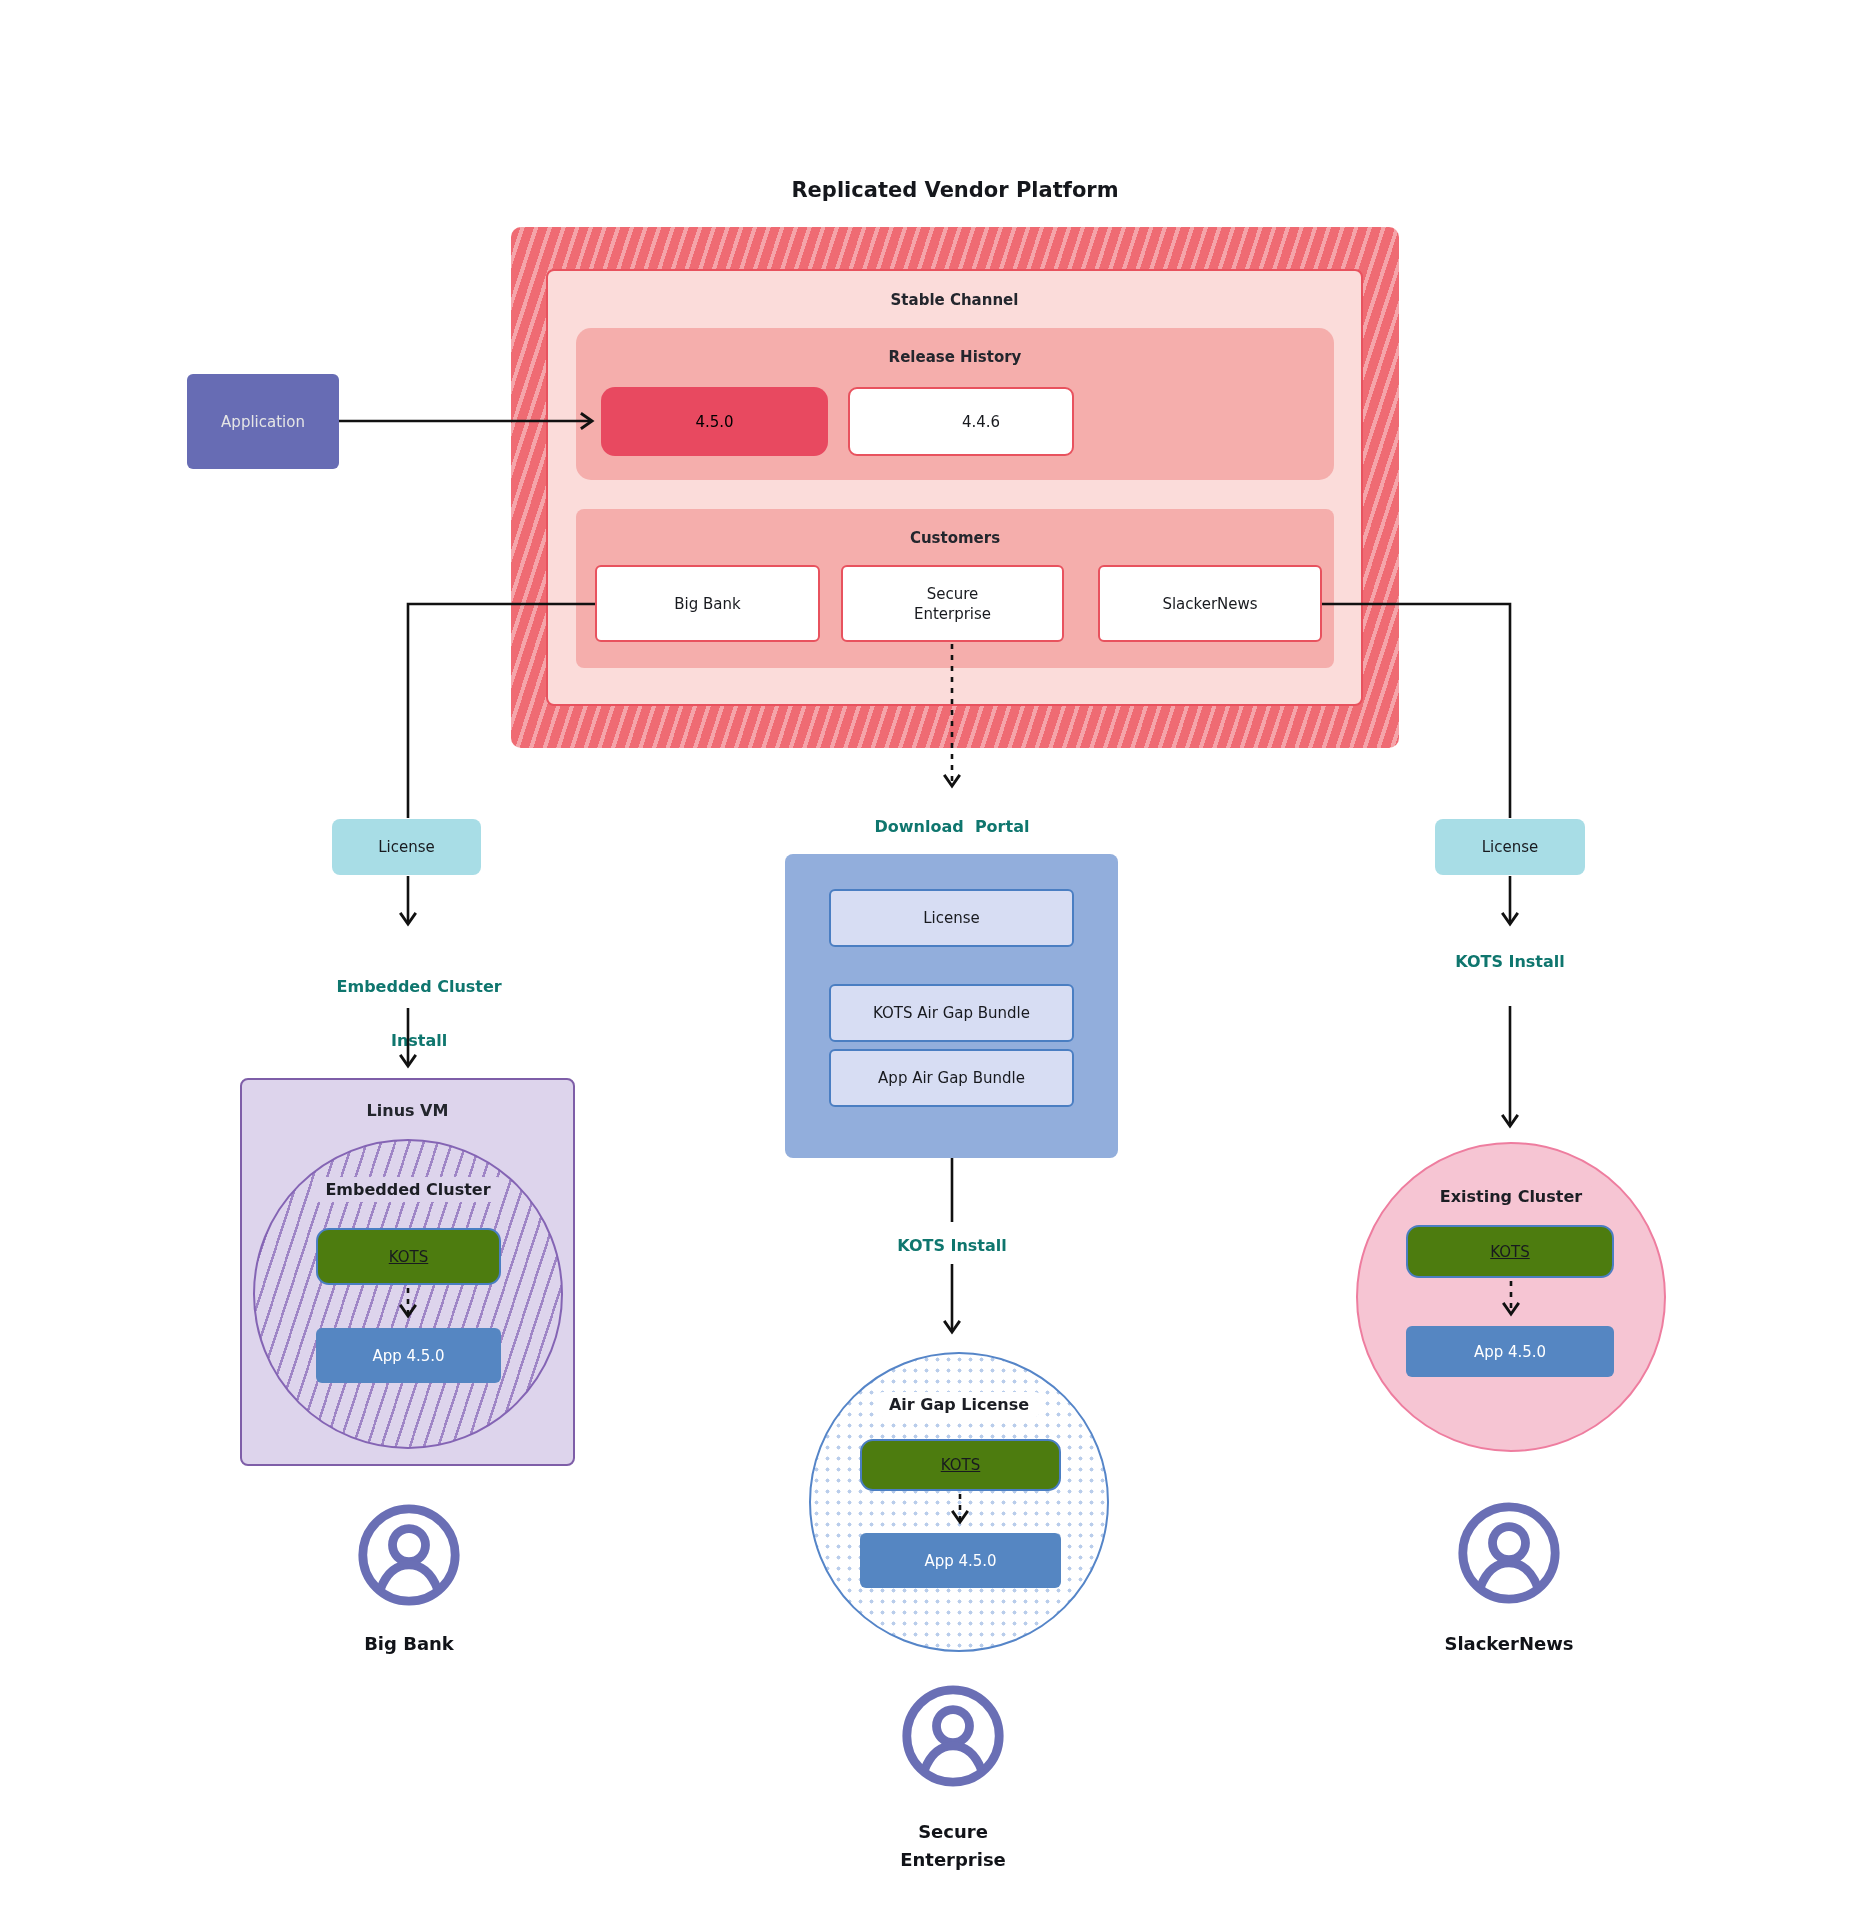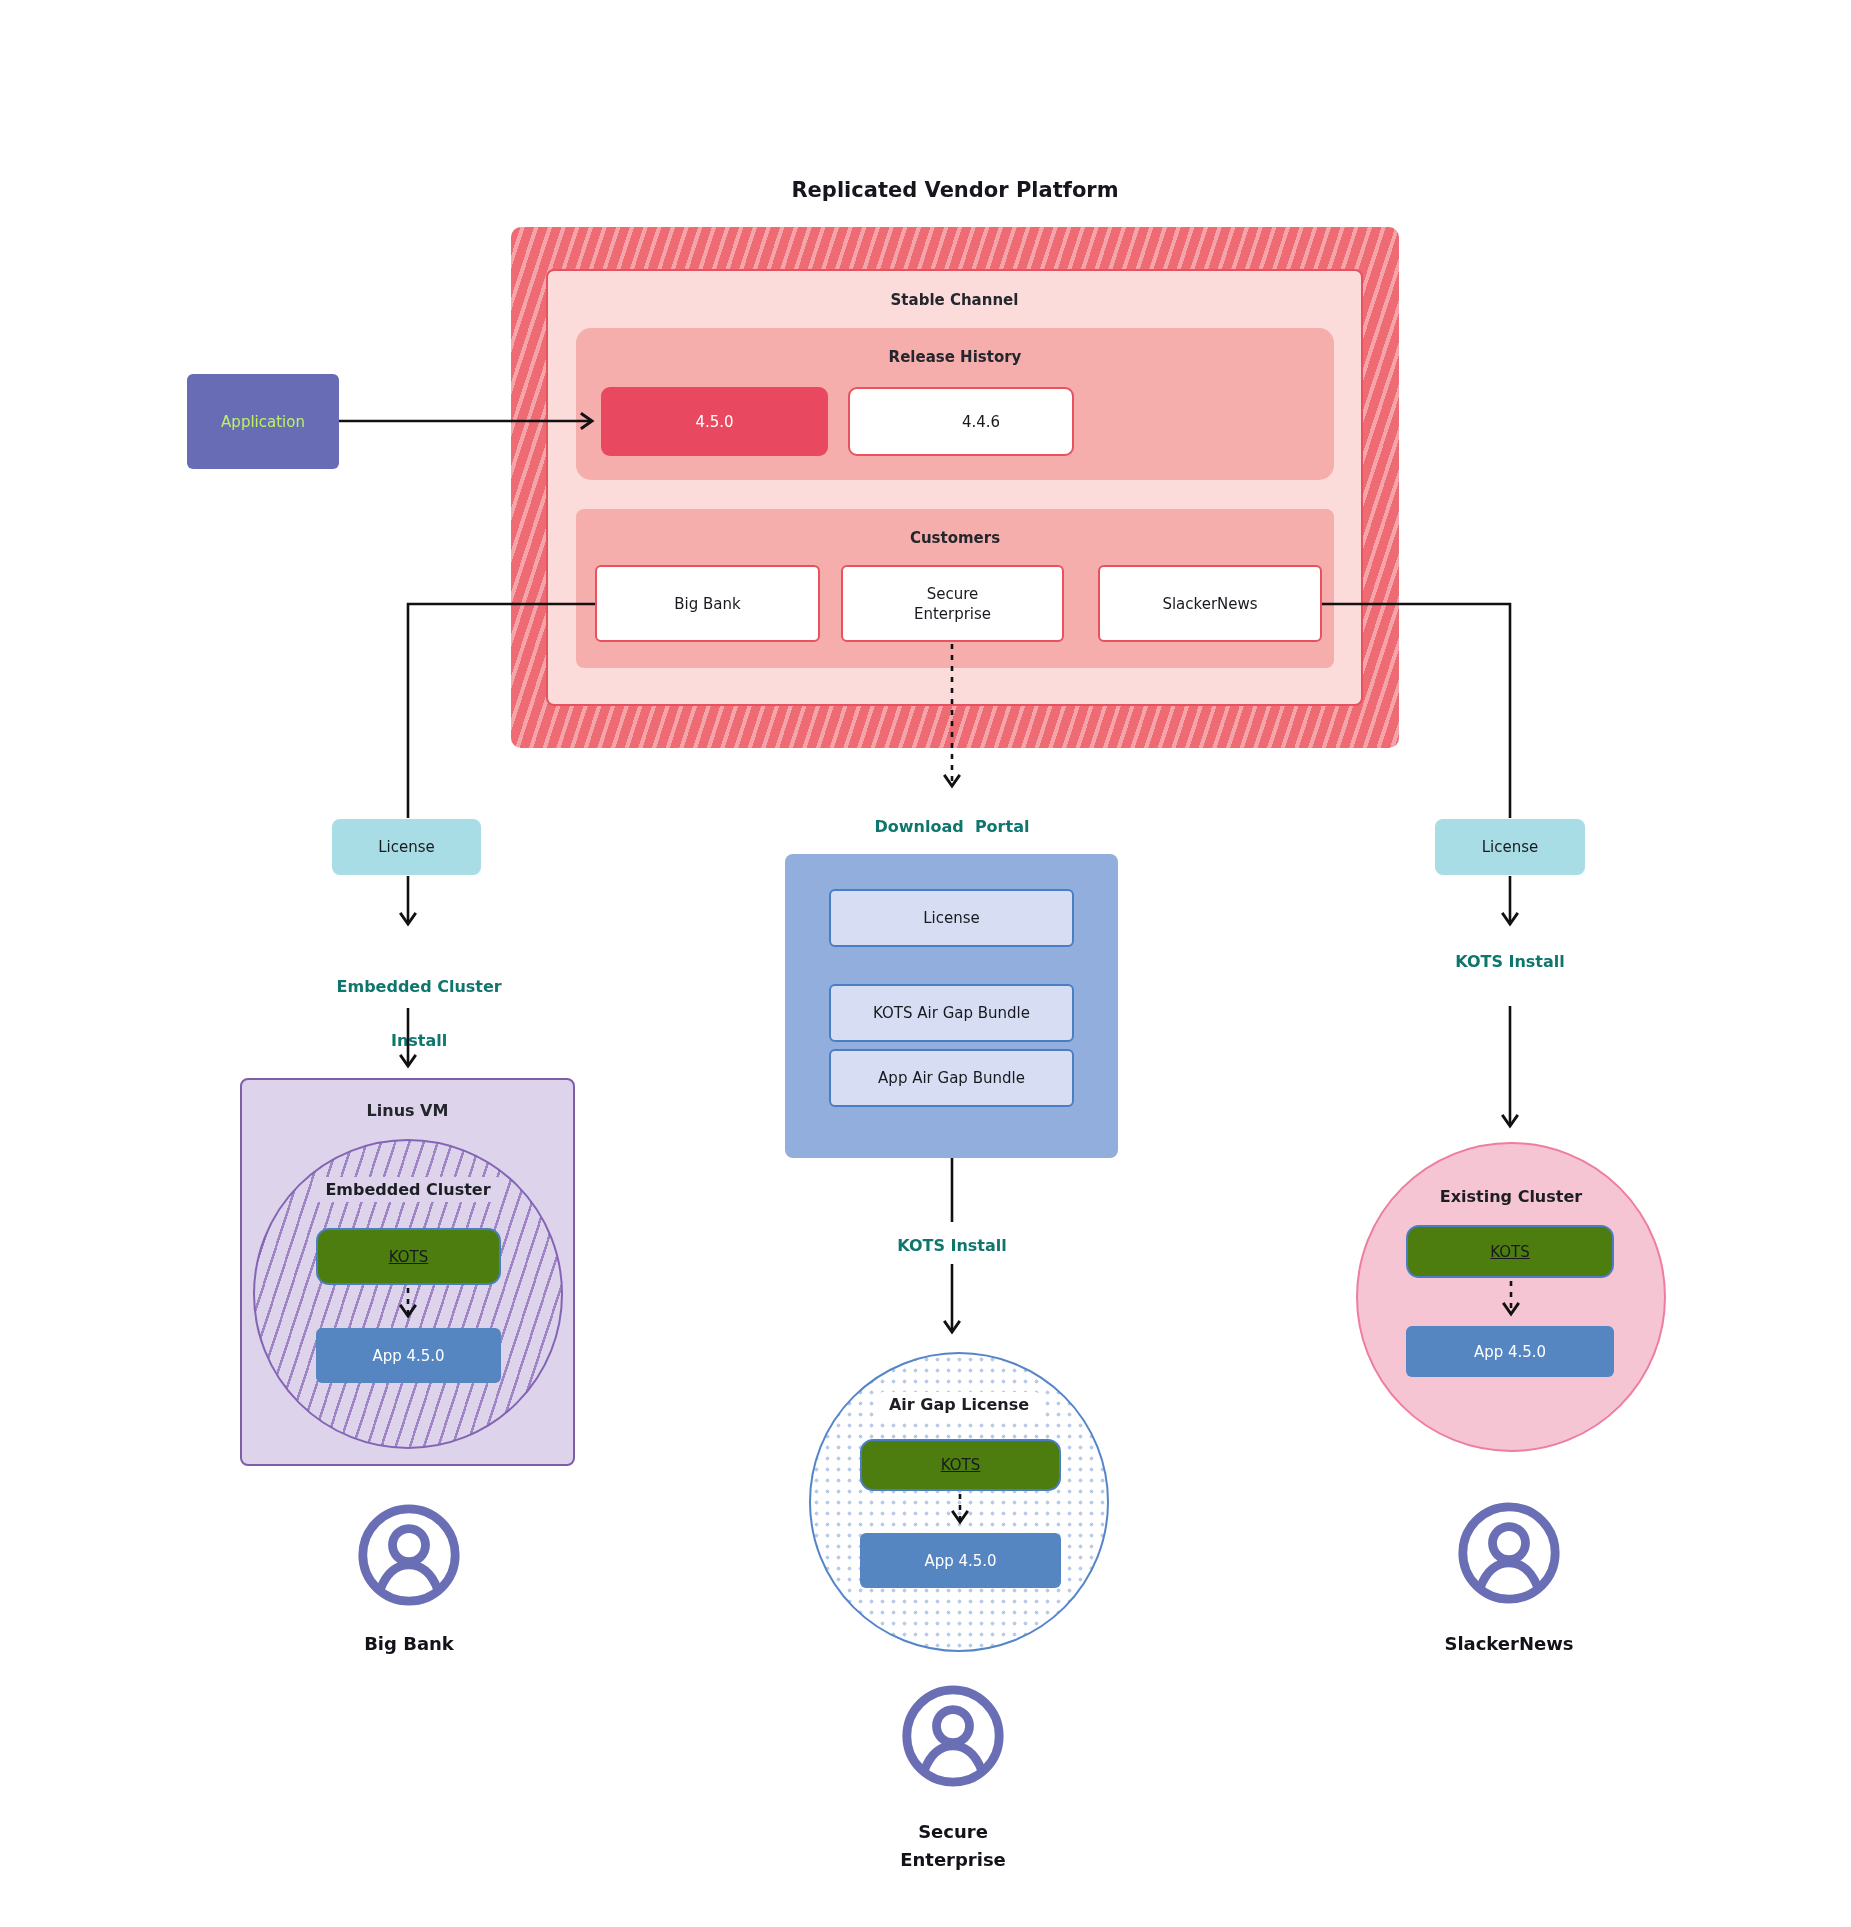--- a/index.html
+++ b/index.html
@@ -15,25 +15,25 @@
   .platform-outer {
     border-radius:10px;
     background:repeating-linear-gradient(108deg,#ef6b73 0px,#ef6b73 9px,#f5a4a9 9px,#f5a4a9 13px);
   }
   .stable { background:#fbdcda; border:2.5px solid #e8525e; border-radius:8px; }
   .panel { background:#f5aeac; border-radius:8px; }
   .panel-title { position:absolute; left:0; right:0; top:20px; text-align:center;
                  font-size:15px; font-weight:600; color:#23262d; }
   .cbox { display:flex; flex-direction:column; align-items:center; justify-content:center;
           text-align:center; font-size:15px; line-height:20px; }
-  .release-hot { background:#e84960; color:#ffffff; border-radius:9px; }
+  .release-hot { background:#e84960; color:#000000; border-radius:14px; }
   .release-old { background:#ffffff; border:2px solid #e8525e; border-radius:9px; }
   .customer { background:#ffffff; border:2px solid #e8525e; border-radius:6px; }
 
-  .application { background:#676cb4; color:#bef264; border-radius:6px; }
+  .application { background:#676cb4; color:#e5e5e5; border-radius:6px; }
 
   
   .license { background:#a8dde6; border-radius:8px; }
   .flow-label { text-align:center; font-size:16px; font-weight:600; color:#0f766e; line-height:27px; white-space:pre; }
   .kots-box { background:#4d7c0f; border:2px solid #4a7ec2; border-radius:13px;text-decoration:underline; }
   .app-box { background:#5586c2; color:#ffffff; border-radius:6px; }
   .cluster-title { position:absolute; left:0; right:0; text-align:center;
                    font-size:16px; font-weight:700; color:#1c1e24; }
   .cluster-title span { display:inline-block; padding:3px 10px; border-radius:4px; }
 

